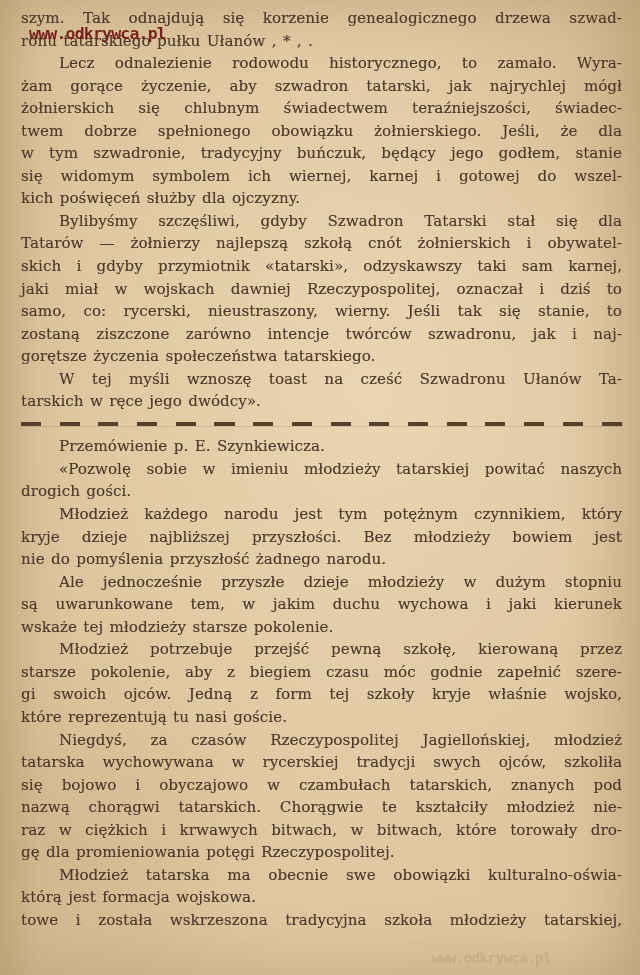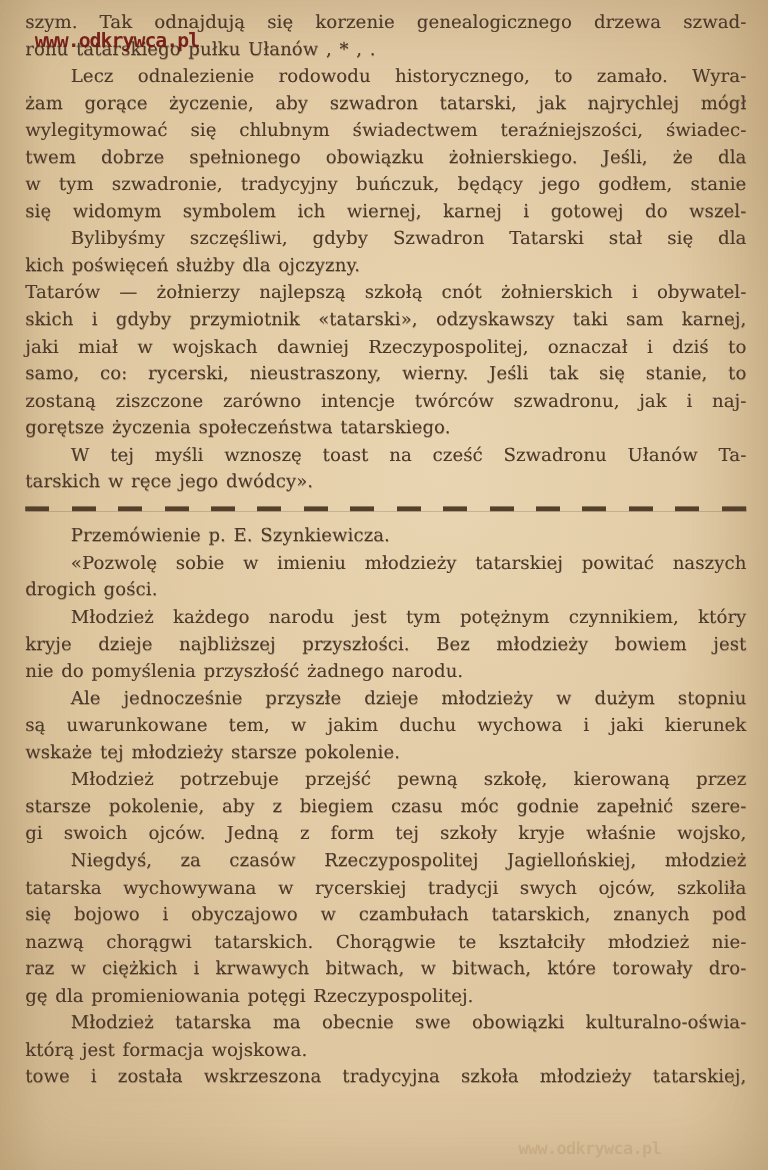--- a/index.html
+++ b/index.html
@@ -68,26 +68,26 @@
 </style>
 </head>
 <body>
 
 <div class="page">
   <div class="textblock" id="textblock">
       <div class="line j">szym. Tak odnajdują się korzenie genealogicznego drzewa szwad-</div>
       <div class="line">ronu tatarskiego pułku Ułanów , * , .</div>
       <div class="line indent j">Lecz odnalezienie rodowodu historycznego, to zamało. Wyra-</div>
       <div class="line j">żam gorące życzenie, aby szwadron tatarski, jak najrychlej mógł</div>
-      <div class="line j">wylegitymować się chlubnym świadectwem teraźniejszości, świadec-</div>
+      <div class="line j">żołnierskich się chlubnym świadectwem teraźniejszości, świadec-</div>
       <div class="line j">twem dobrze spełnionego obowiązku żołnierskiego. Jeśli, że dla</div>
       <div class="line j">w tym szwadronie, tradycyjny buńczuk, będący jego godłem, stanie</div>
       <div class="line j">się widomym symbolem ich wiernej, karnej i gotowej do wszel-</div>
+      <div class="line">kich poświęceń służby dla ojczyzny.</div>
       <div class="line indent j">Bylibyśmy szczęśliwi, gdyby Szwadron Tatarski stał się dla</div>
-      <div class="line">kich poświęceń służby dla ojczyzny.</div>
       <div class="line j">Tatarów — żołnierzy najlepszą szkołą cnót żołnierskich i obywatel-</div>
       <div class="line j">skich i gdyby przymiotnik «tatarski», odzyskawszy taki sam karnej,</div>
       <div class="line j">jaki miał w wojskach dawniej Rzeczypospolitej, oznaczał i dziś to</div>
       <div class="line j">samo, co: rycerski, nieustraszony, wierny. Jeśli tak się stanie, to</div>
       <div class="line j">zostaną ziszczone zarówno intencje twórców szwadronu, jak i naj-</div>
       <div class="line">gorętsze życzenia społeczeństwa tatarskiego.</div>
       <div class="line indent j">W tej myśli wznoszę toast na cześć Szwadronu Ułanów Ta-</div>
       <div class="line">tarskich w ręce jego dwódcy».</div>
   <div class="dashline">
     <span class="dashbar"></span>
@@ -97,20 +97,21 @@
       <div class="line">drogich gości.</div>
       <div class="line indent j">Młodzież każdego narodu jest tym potężnym czynnikiem, który</div>
       <div class="line j">kryje dzieje najbliższej przyszłości. Bez młodzieży bowiem jest</div>
       <div class="line">nie do pomyślenia przyszłość żadnego narodu.</div>
       <div class="line indent j">Ale jednocześnie przyszłe dzieje młodzieży w dużym stopniu</div>
       <div class="line j">są uwarunkowane tem, w jakim duchu wychowa i jaki kierunek</div>
       <div class="line">wskaże tej młodzieży starsze pokolenie.</div>
       <div class="line indent j">Młodzież potrzebuje przejść pewną szkołę, kierowaną przez</div>
       <div class="line j">starsze pokolenie, aby z biegiem czasu móc godnie zapełnić szere-</div>
       <div class="line j">gi swoich ojców. Jedną z form tej szkoły kryje właśnie wojsko,</div>
+      <div class="line">które reprezentują tu nasi goście.</div>
       <div class="line indent j">Niegdyś, za czasów Rzeczypospolitej Jagiellońskiej, młodzież</div>
       <div class="line j">tatarska wychowywana w rycerskiej tradycji swych ojców, szkoliła</div>
       <div class="line j">się bojowo i obyczajowo w czambułach tatarskich, znanych pod</div>
       <div class="line j">nazwą chorągwi tatarskich. Chorągwie te kształciły młodzież nie-</div>
       <div class="line j">raz w ciężkich i krwawych bitwach, w bitwach, które torowały dro-</div>
       <div class="line">gę dla promieniowania potęgi Rzeczypospolitej.</div>
       <div class="line indent j">Młodzież tatarska ma obecnie swe obowiązki kulturalno-oświa-</div>
       <div class="line">którą jest formacja wojskowa.</div>
       <div class="line j">towe i została wskrzeszona tradycyjna szkoła młodzieży tatarskiej,</div>
     </div>

